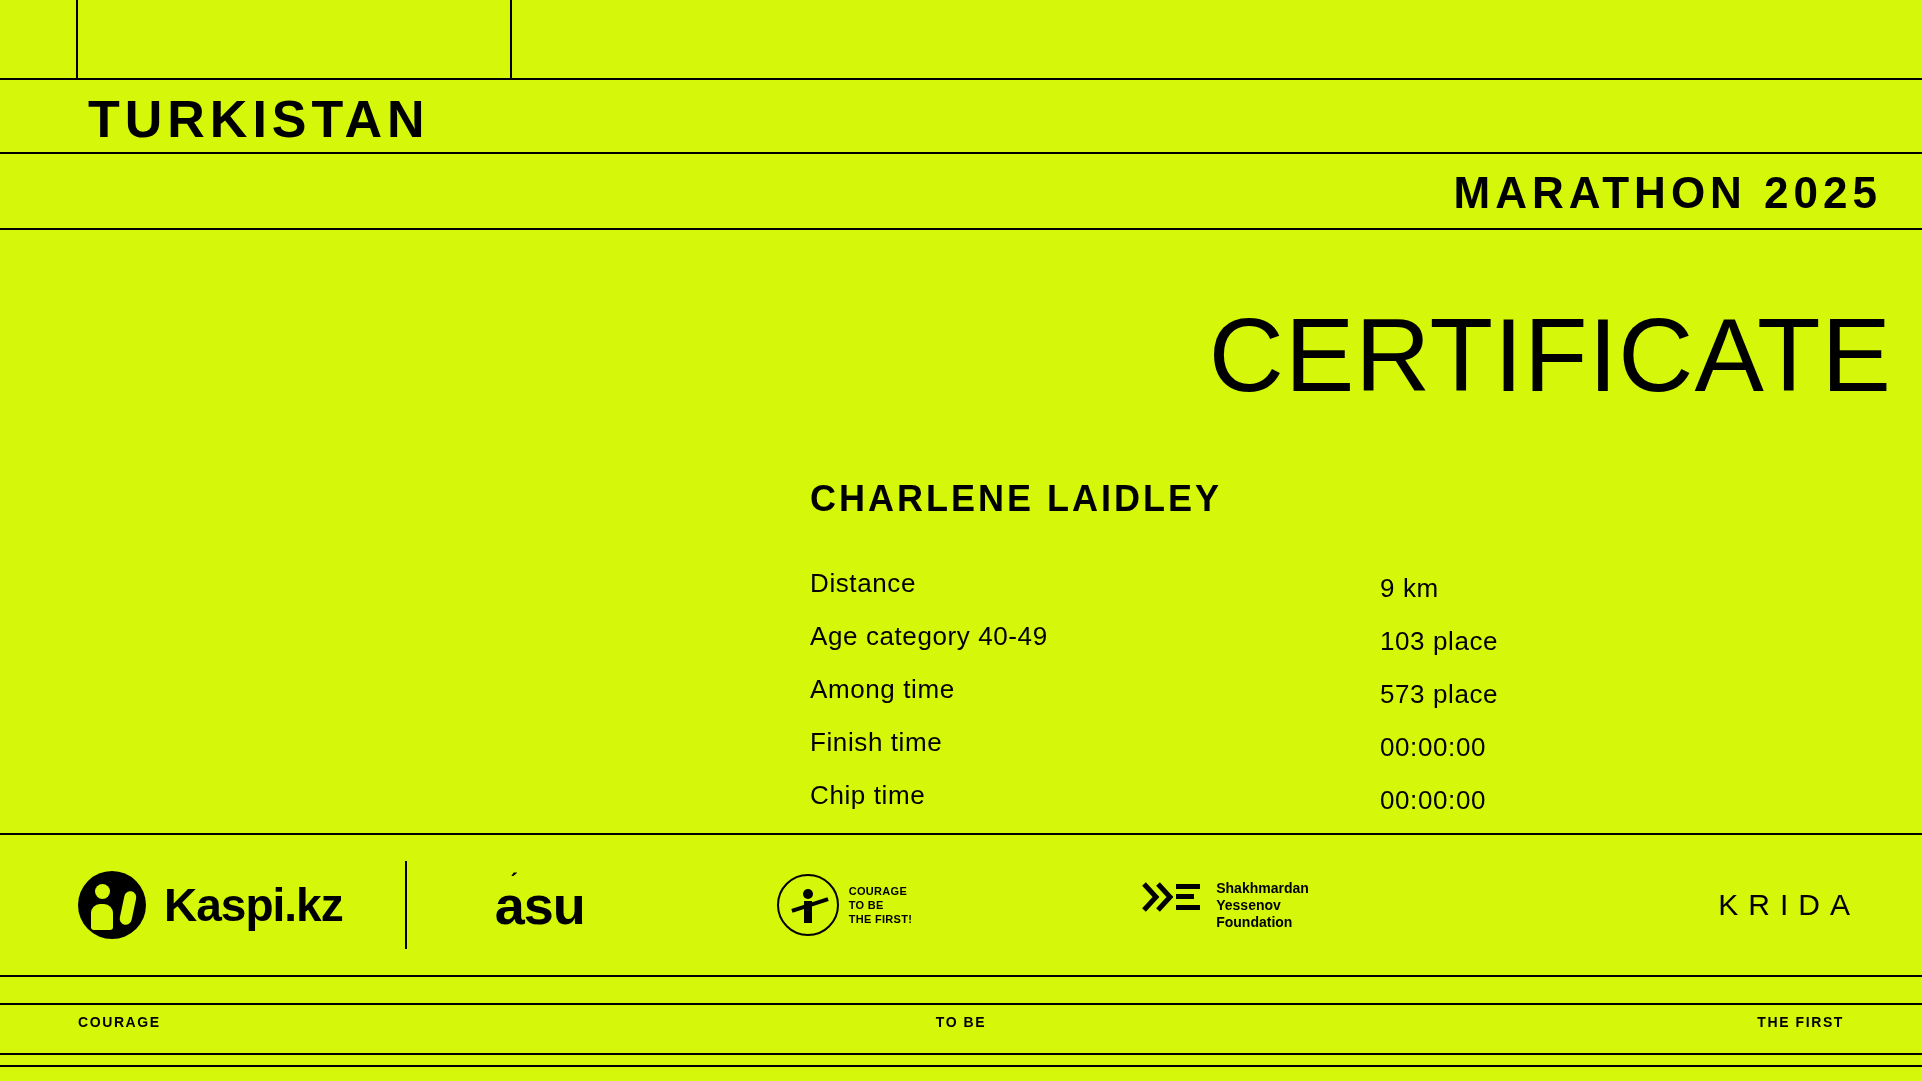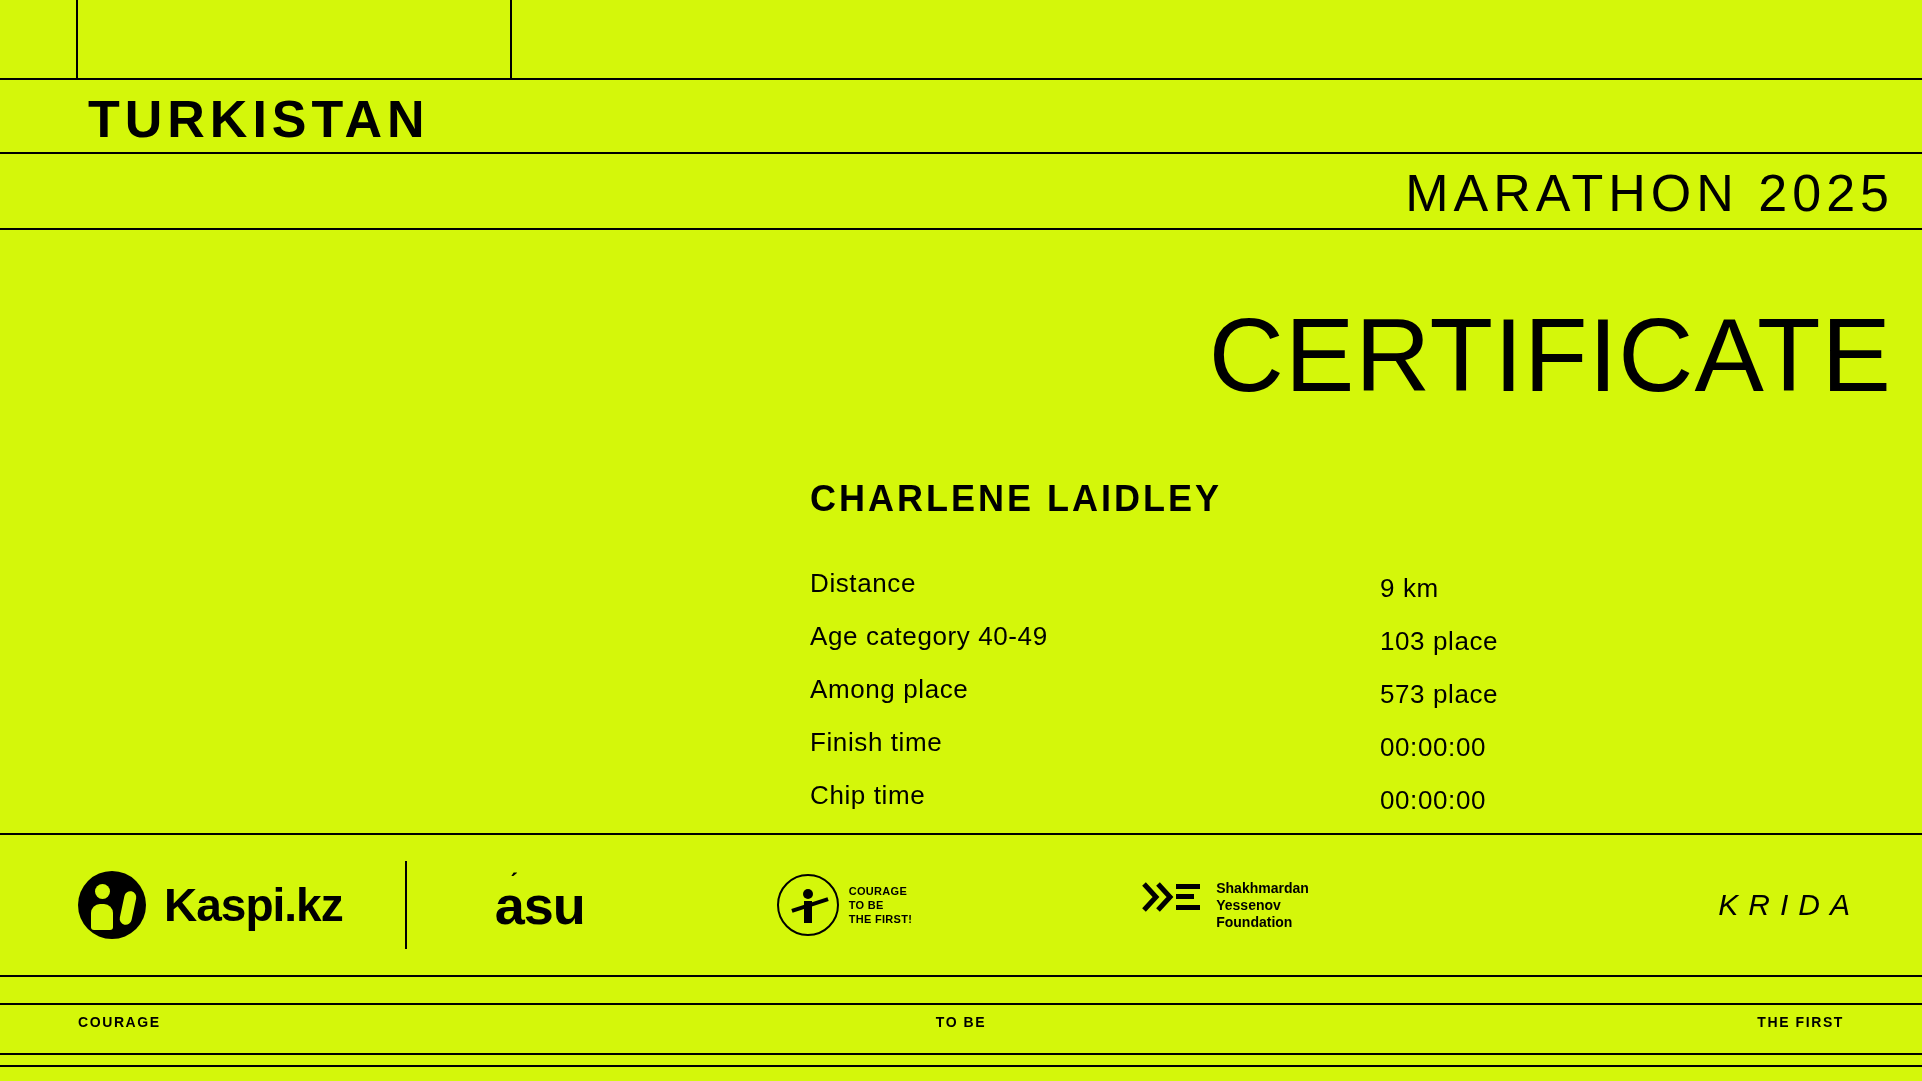--- a/index.html
+++ b/index.html
@@ -58,24 +58,24 @@
     left: 88px;
     top: 88px;
     font-size: 52px;
     font-weight: 700;
     letter-spacing: 5px;
     line-height: 62px;
     white-space: nowrap;
   }
   .header-marathon {
     position: absolute;
-    right: 28px;
+    right: 40px;
     top: 162px;
-    font-size: 52px;
-    font-weight: 400;
+    font-size: 44px;
+    font-weight: 700;
     letter-spacing: 5px;
     line-height: 62px;
     white-space: nowrap;
   }
 
   
   .cert-title {
     position: absolute;
     right: 30px;
     top: 300px;
@@ -201,21 +201,21 @@
     width: 38px; height: 4px; background: #000;
     transform: rotate(-18deg);
   }
   .courage-lines { font-size: 11px; font-weight: 700; line-height: 14px; letter-spacing: 0.3px; }
 
   .sp-yessenov { margin-left: 230px; display: flex; align-items: flex-start; gap: 12px; }
   .yess-mark { width: 62px; height: 34px; flex: none; }
   .yess-lines { font-size: 14px; font-weight: 700; line-height: 17px; }
 
   .sp-krida { margin-left: auto; margin-right: 62px; }
-  .krida-text { font-size: 30px; font-weight: 400; letter-spacing: 10px; font-style: italic; }
+  .krida-text { font-size: 30px; font-weight: 400; letter-spacing: 10px; }
 
   
   .footer-strip {
     position: absolute;
     left: 0;
     top: 1014px;
     width: 100%;
     height: 32px;
   }
   .footer-item {
@@ -255,21 +255,21 @@
   <div class="details">
     <div class="detail-row">
       <span class="detail-label">Distance</span>
       <span class="detail-value">9 km</span>
     </div>
     <div class="detail-row">
       <span class="detail-label">Age category 40-49</span>
       <span class="detail-value">103 place</span>
     </div>
     <div class="detail-row">
-      <span class="detail-label">Among place</span>
+      <span class="detail-label">Among time</span>
       <span class="detail-value">573 place</span>
     </div>
     <div class="detail-row">
       <span class="detail-label">Finish time</span>
       <span class="detail-value">00:00:00</span>
     </div>
     <div class="detail-row">
       <span class="detail-label">Chip time</span>
       <span class="detail-value">00:00:00</span>
     </div>

